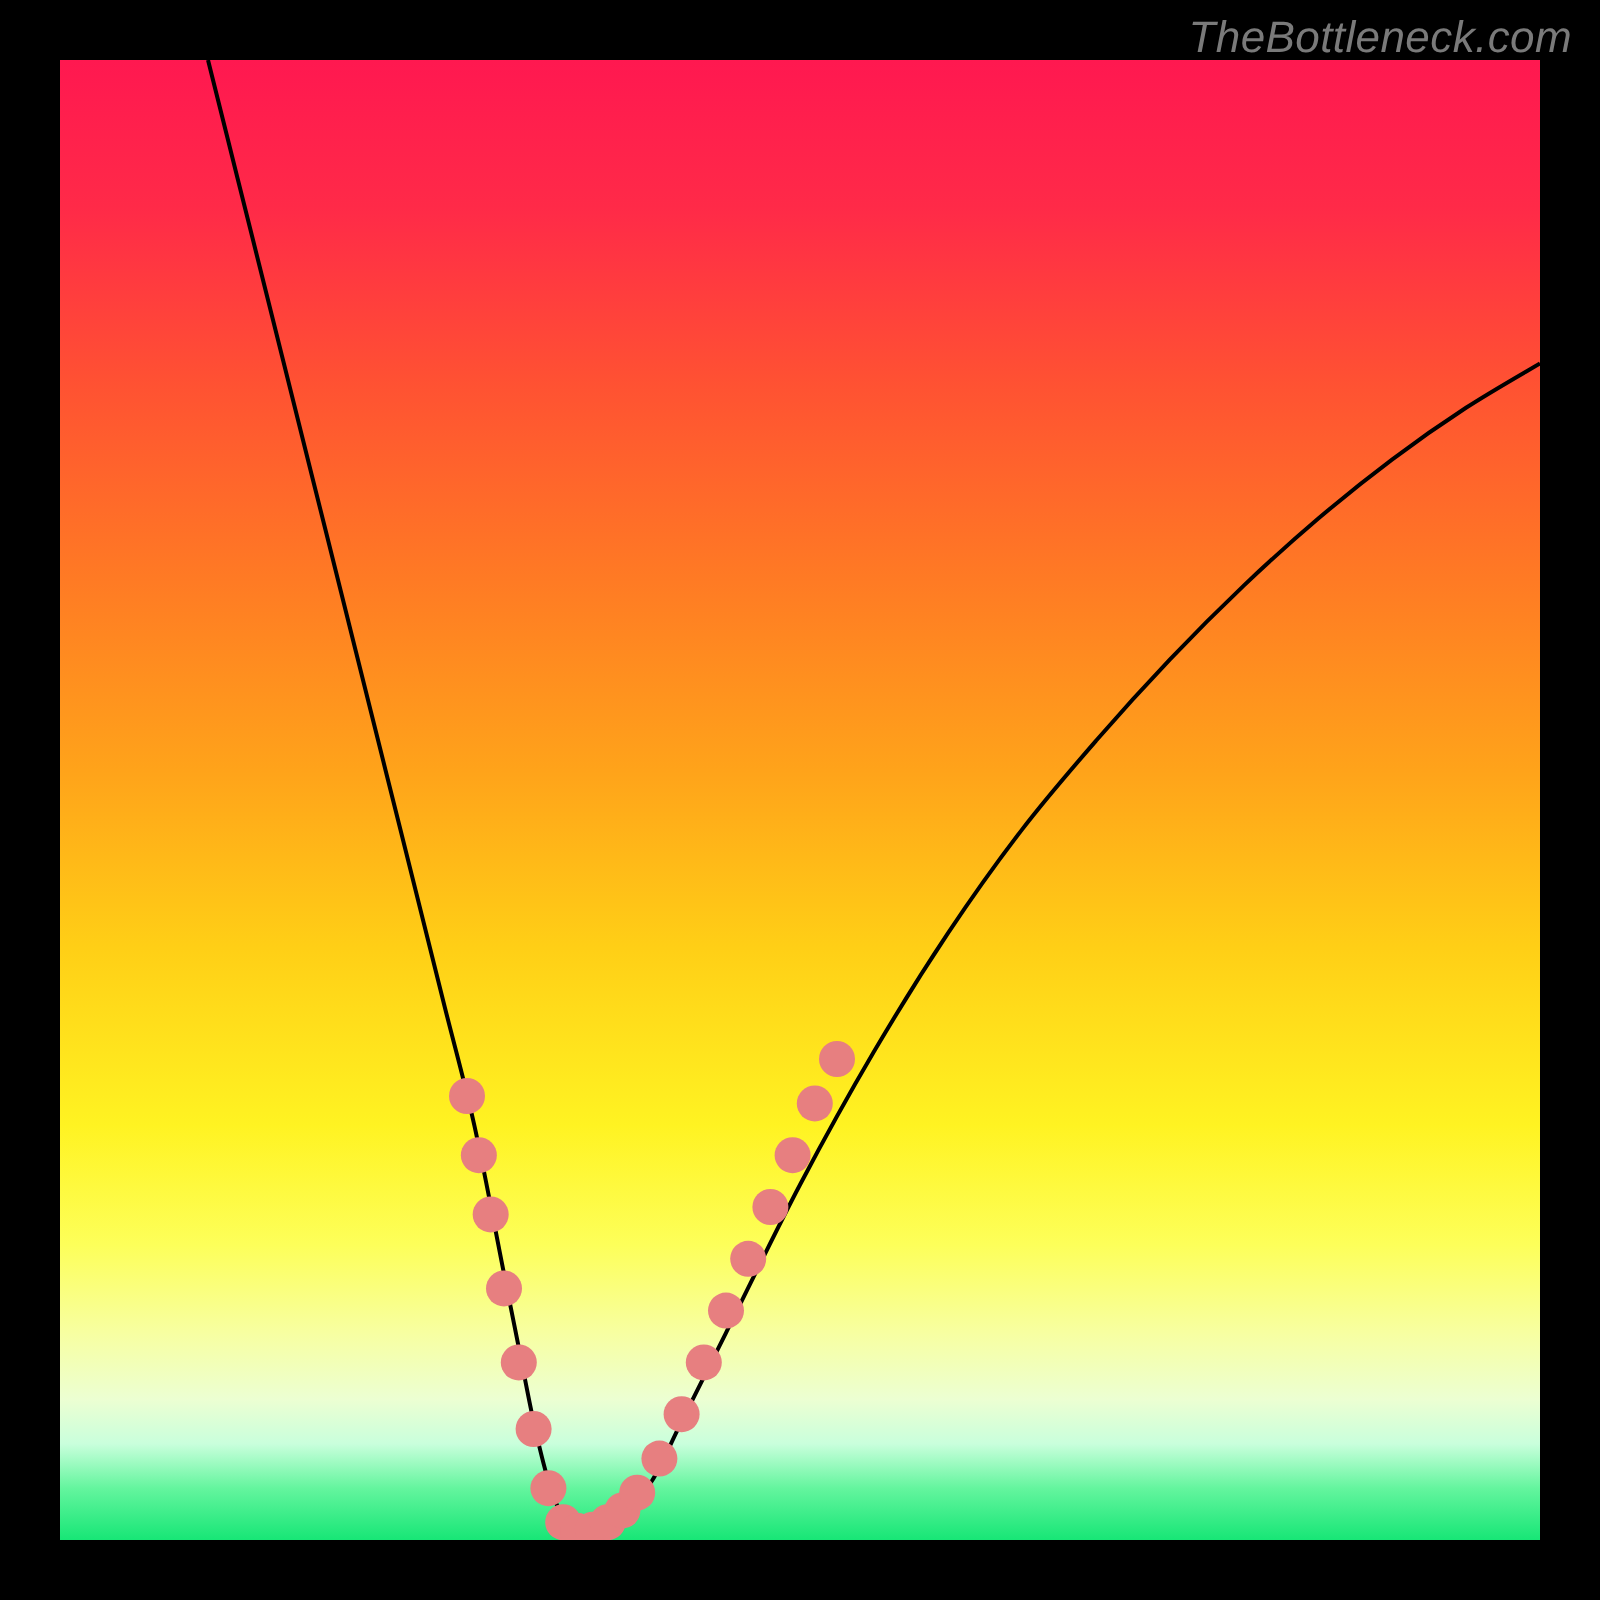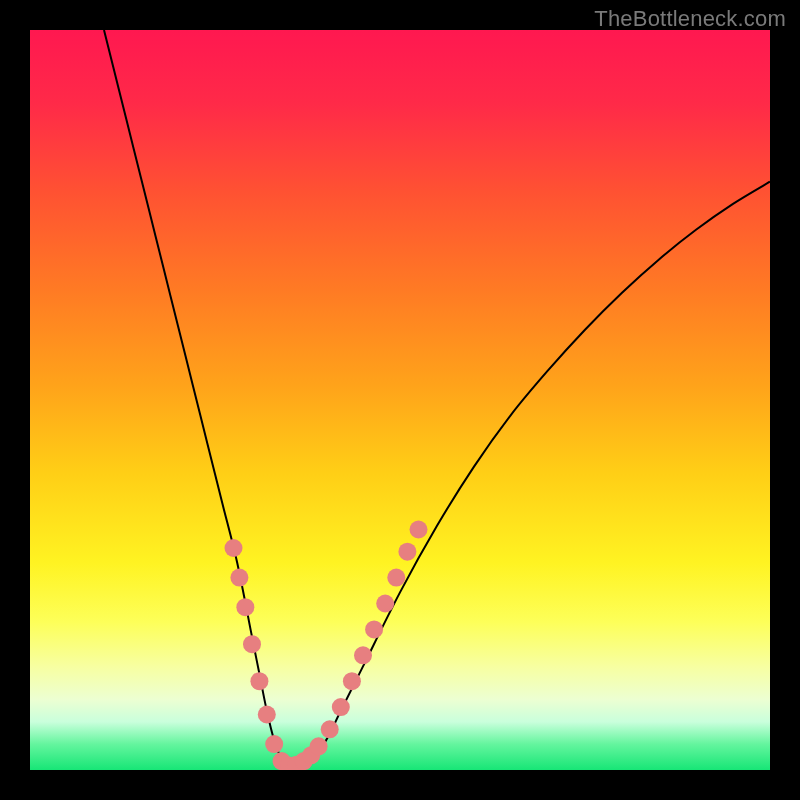--- a/index.html
+++ b/index.html
@@ -11,20 +11,21 @@
     overflow: hidden;
     font-family: Arial, Helvetica, sans-serif;
   }
   .frame {
     position: absolute;
     top: 0;
     left: 0;
     width: 800px;
     height: 740px;
     background: #000;
+    font-style: italic;
   }
   .watermark {
     position: absolute;
     top: 6px;
     right: 14px;
     color: #7a7a7a;
     font-size: 22px;
     font-weight: 400;
     letter-spacing: 0.2px;
     z-index: 5;

